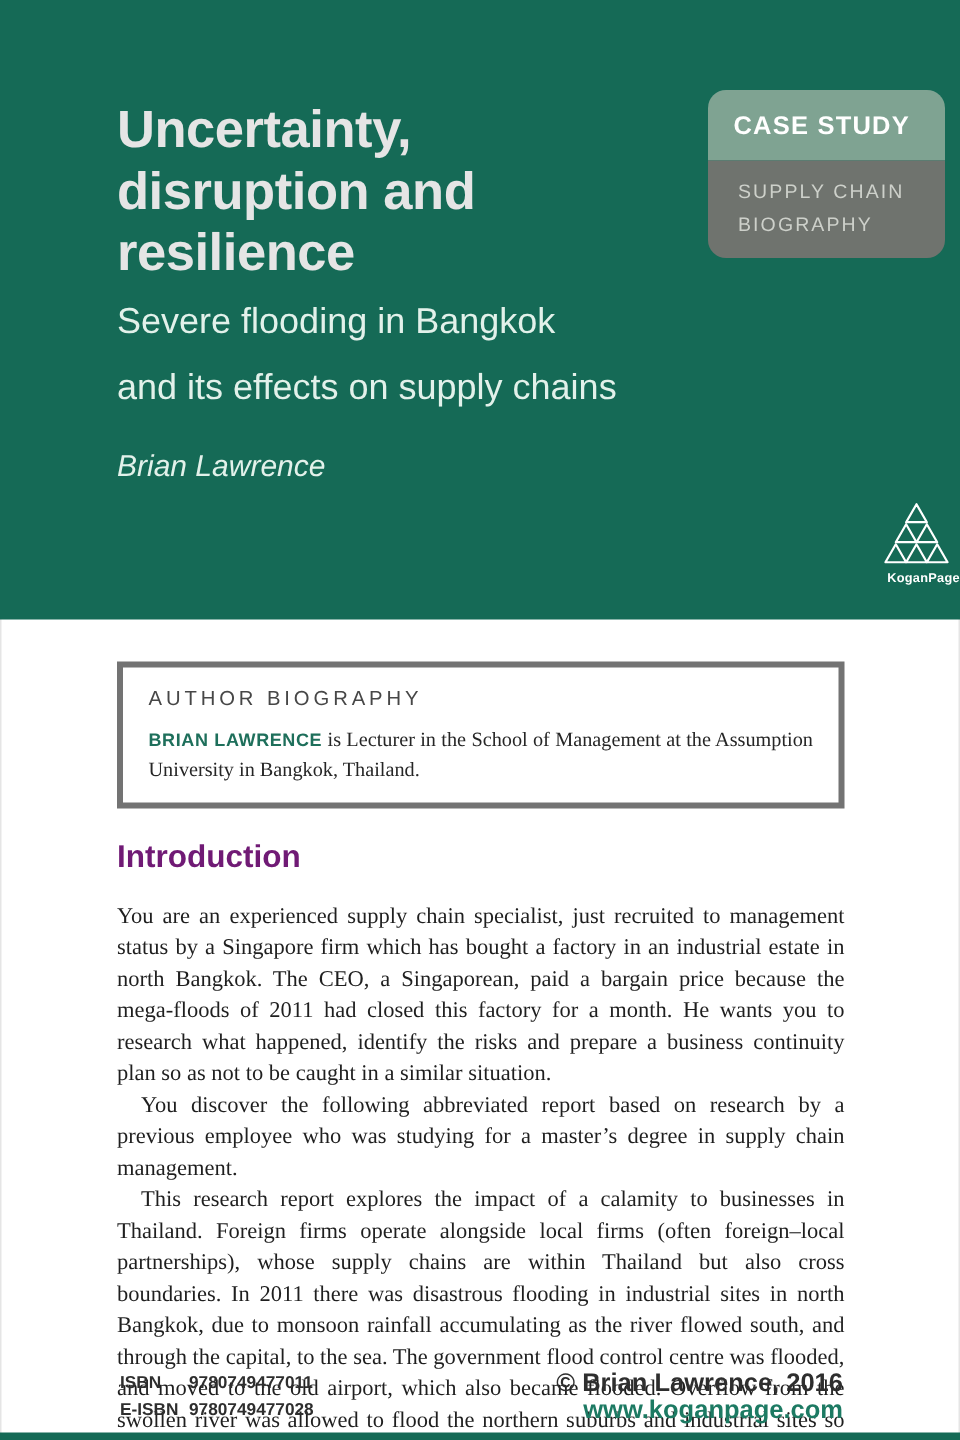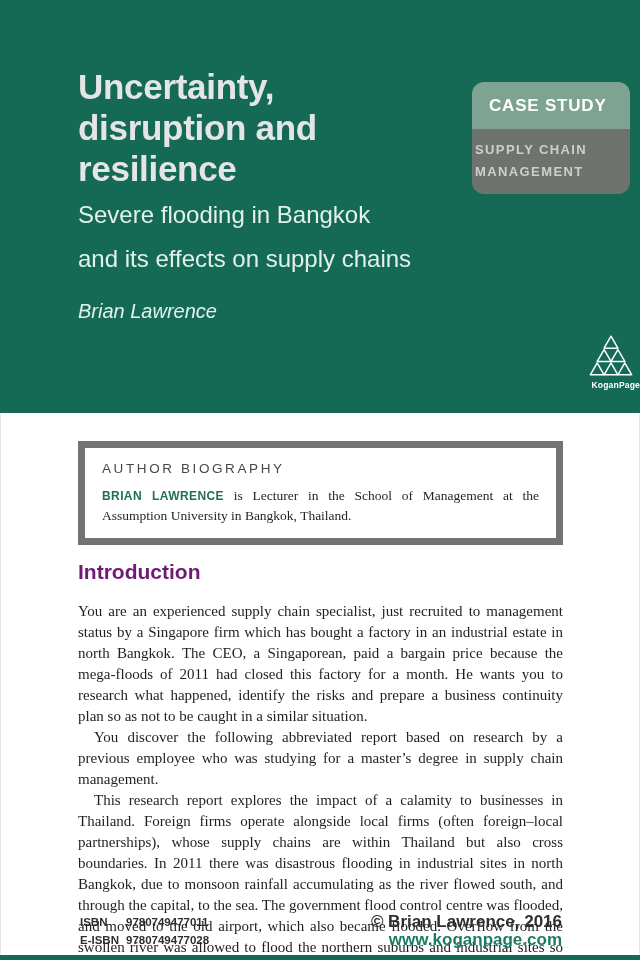--- a/index.html
+++ b/index.html
@@ -43,41 +43,41 @@
     position: absolute;
     left: 78px; top: 300px;
     color: #e2f1ea;
     font-size: 20px;
     font-style: italic;
   }
 
   
   .badge {
     position: absolute;
-    left: 472px; top: 82px;
+    left: 472px; top: 60px;
     width: 158px;
     border-radius: 12px;
     overflow: hidden;
   }
   .badge-top {
     background: #7fa392;
     color: #ffffff;
     font-size: 17px;
     font-weight: bold;
     letter-spacing: 0.8px;
     padding: 14px 0 13px 17px;
   }
   .badge-bottom {
     background: #6f736e;
     color: #cdd0ca;
     font-size: 13px;
-    font-weight: bold;
+    font-weight: normal;
     letter-spacing: 1.4px;
     line-height: 22px;
-    padding: 10px 0 11px 3px;
+    padding: 10px 0 11px 20px;
   }
 
   
   .logo {
     position: absolute;
     right: 0; top: 334px;
     width: 58px;
     text-align: right;
     color: #ffffff;
   }
@@ -88,21 +88,21 @@
     font-weight: bold;
     letter-spacing: 0.2px;
     color: #ffffff;
   }
 
   
   .bio-box {
     position: absolute;
     left: 78px; top: 441px;
     width: 485px;
-    border: 7px solid #737373;
+    border: 4px solid #737373;
     background: #ffffff;
     padding: 13px 17px 12px 17px;
   }
   .bio-heading {
     font-size: 13.5px;
     letter-spacing: 2.6px;
     color: #474747;
   }
   .bio-text {
     margin-top: 10px;
@@ -173,21 +173,21 @@
 <body>
 
 <div class="page">
 
   <header class="hero">
 
     <div class="badge">
       <div class="badge-top">CASE STUDY</div>
       <div class="badge-bottom">
         <div>SUPPLY CHAIN</div>
-        <div>MANAGEMENT</div>
+        <div>BIOGRAPHY</div>
       </div>
     </div>
 
     <h1 class="title">
       <div>Uncertainty,</div>
       <div>disruption and</div>
       <div>resilience</div>
     </h1>
 
     <div class="subtitle">

